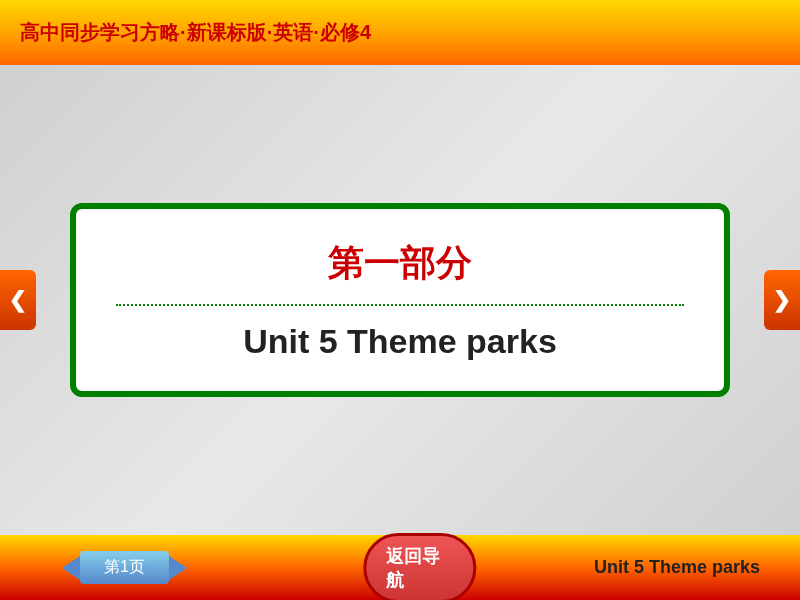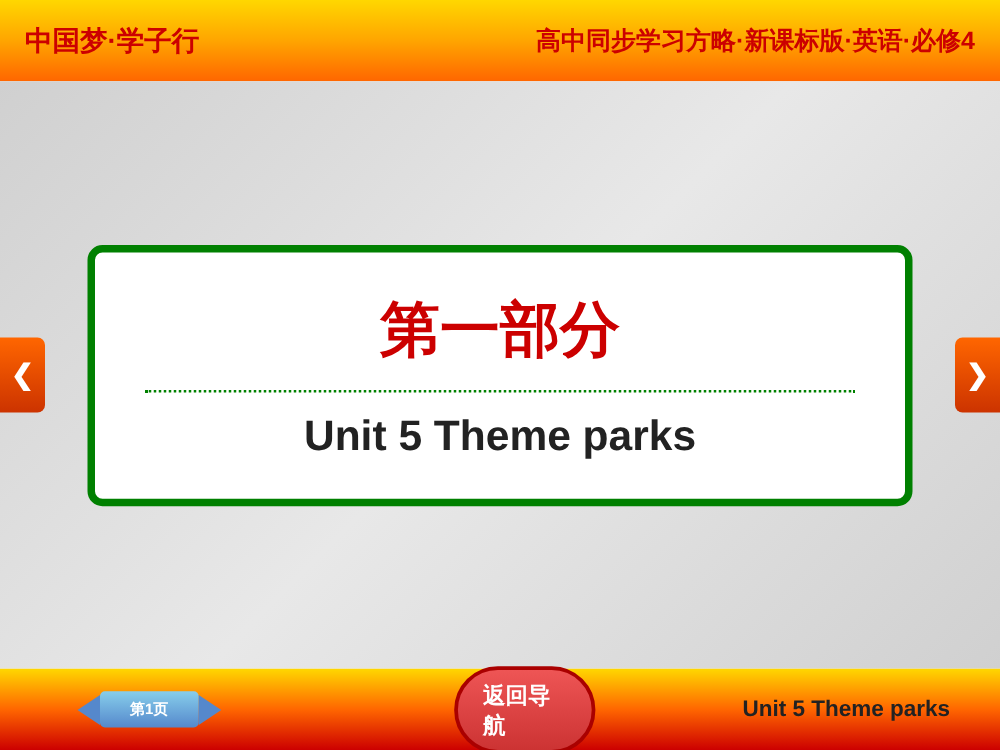--- a/index.html
+++ b/index.html
@@ -87,21 +87,21 @@
     .content-card {
       width: 660px;
       background: white;
       border: 6px solid #008000;
       border-radius: 12px;
       padding: 30px 40px;
       text-align: center;
     }
 
     .card-title {
-      font-size: 48px;
+      font-size: 36px;
       color: #cc0000;
       font-weight: bold;
       margin-bottom: 16px;
       font-family: Liberation Mono, monospace;
     }
 
     .card-divider {
       border: none;
       border-top: 2px dotted #008000;
       margin: 0 0 16px 0;
@@ -122,22 +122,22 @@
       position: relative;
       display: flex;
       align-items: center;
       justify-content: space-between;
       padding: 0 20px;
     }
 
     .page-badge {
       background: linear-gradient(to bottom, #87CEEB, #5588CC);
       color: white;
-      font-size: 12px;
-      font-weight: bold;
+      font-size: 16px;
+      font-weight: normal;
       padding: 6px 24px;
       border-radius: 4px;
       font-family: 'SimHei', 'Microsoft YaHei', sans-serif;
       position: relative;
     }
 
     .page-badge::before,
     .page-badge::after {
       content: '';
       position: absolute;
@@ -206,21 +206,20 @@
       font-size: 18px;
       font-weight: bold;
       color: #222;
       font-family: Arial, sans-serif;
     }
   </style>
 </head>
 <body>
 
 <div class="header-bar">
-  <span class="header-left">中国梦·学子行</span>
   <span class="header-right">高中同步学习方略·新课标版·英语·必修4</span>
 </div>
 
 <div class="main-content">
 
   <div class="nav-arrow nav-arrow-left">
     <span>❮</span>
   </div>
 
   <div class="content-card">

